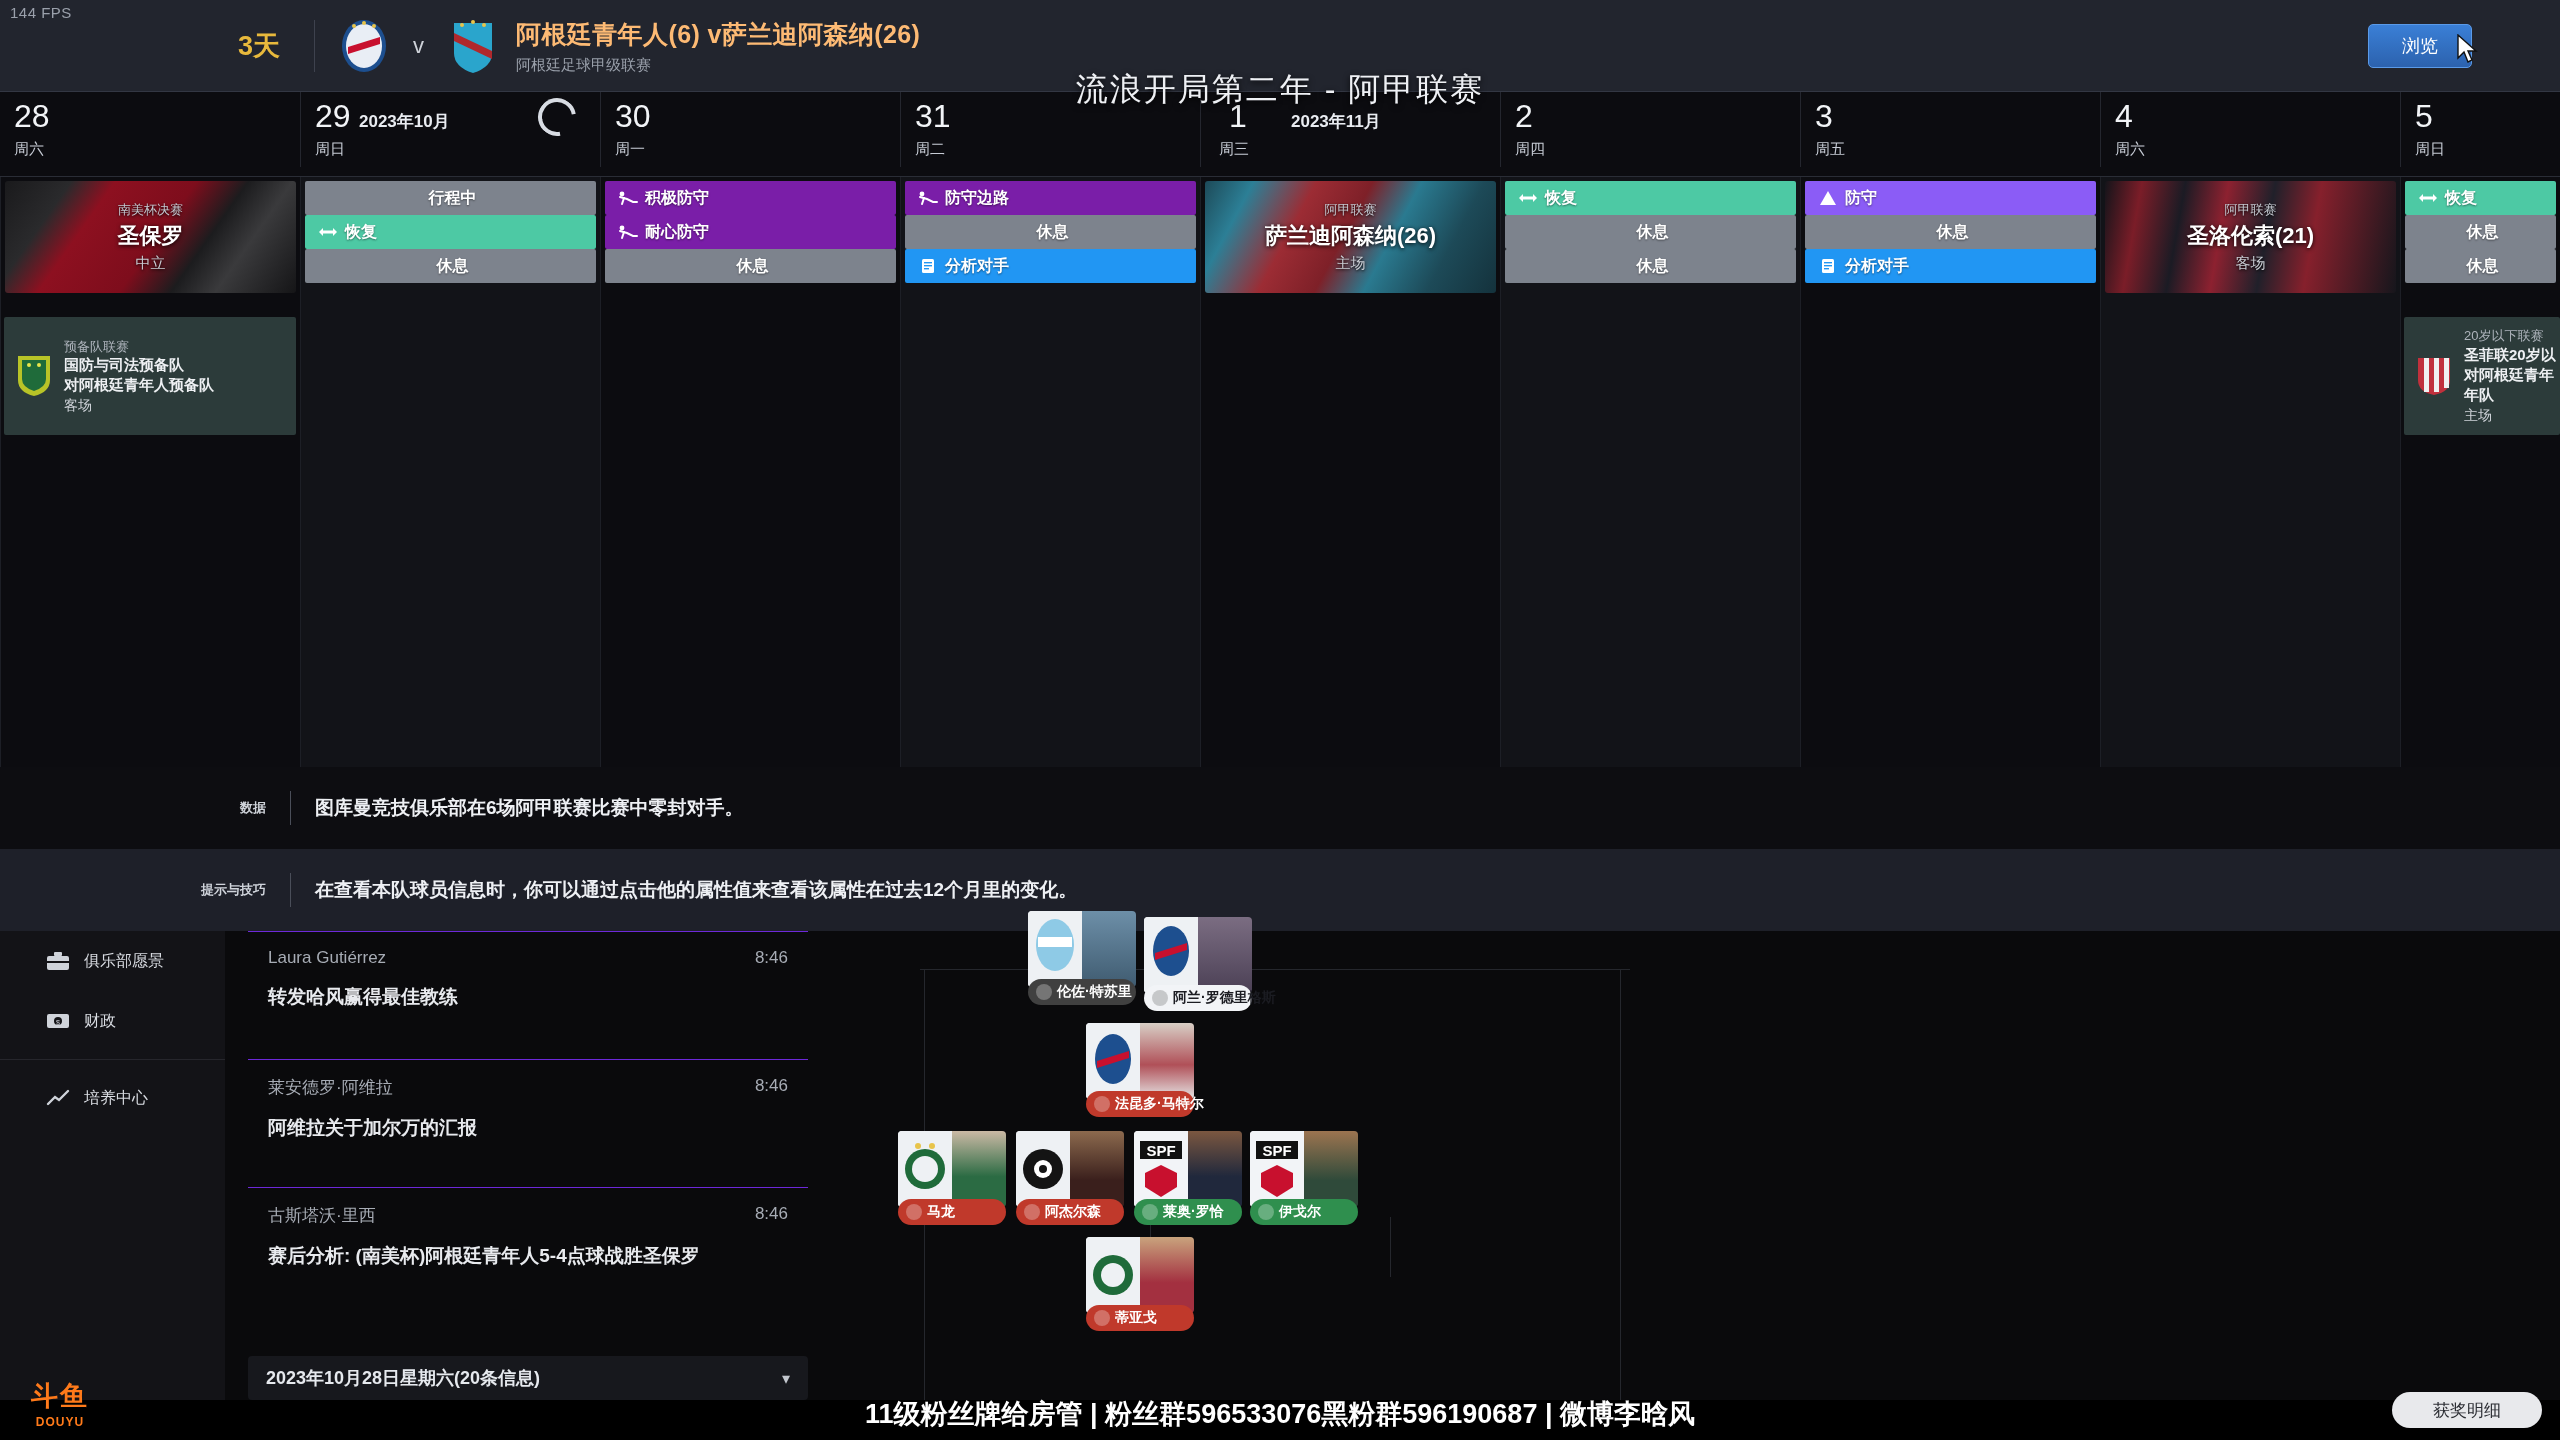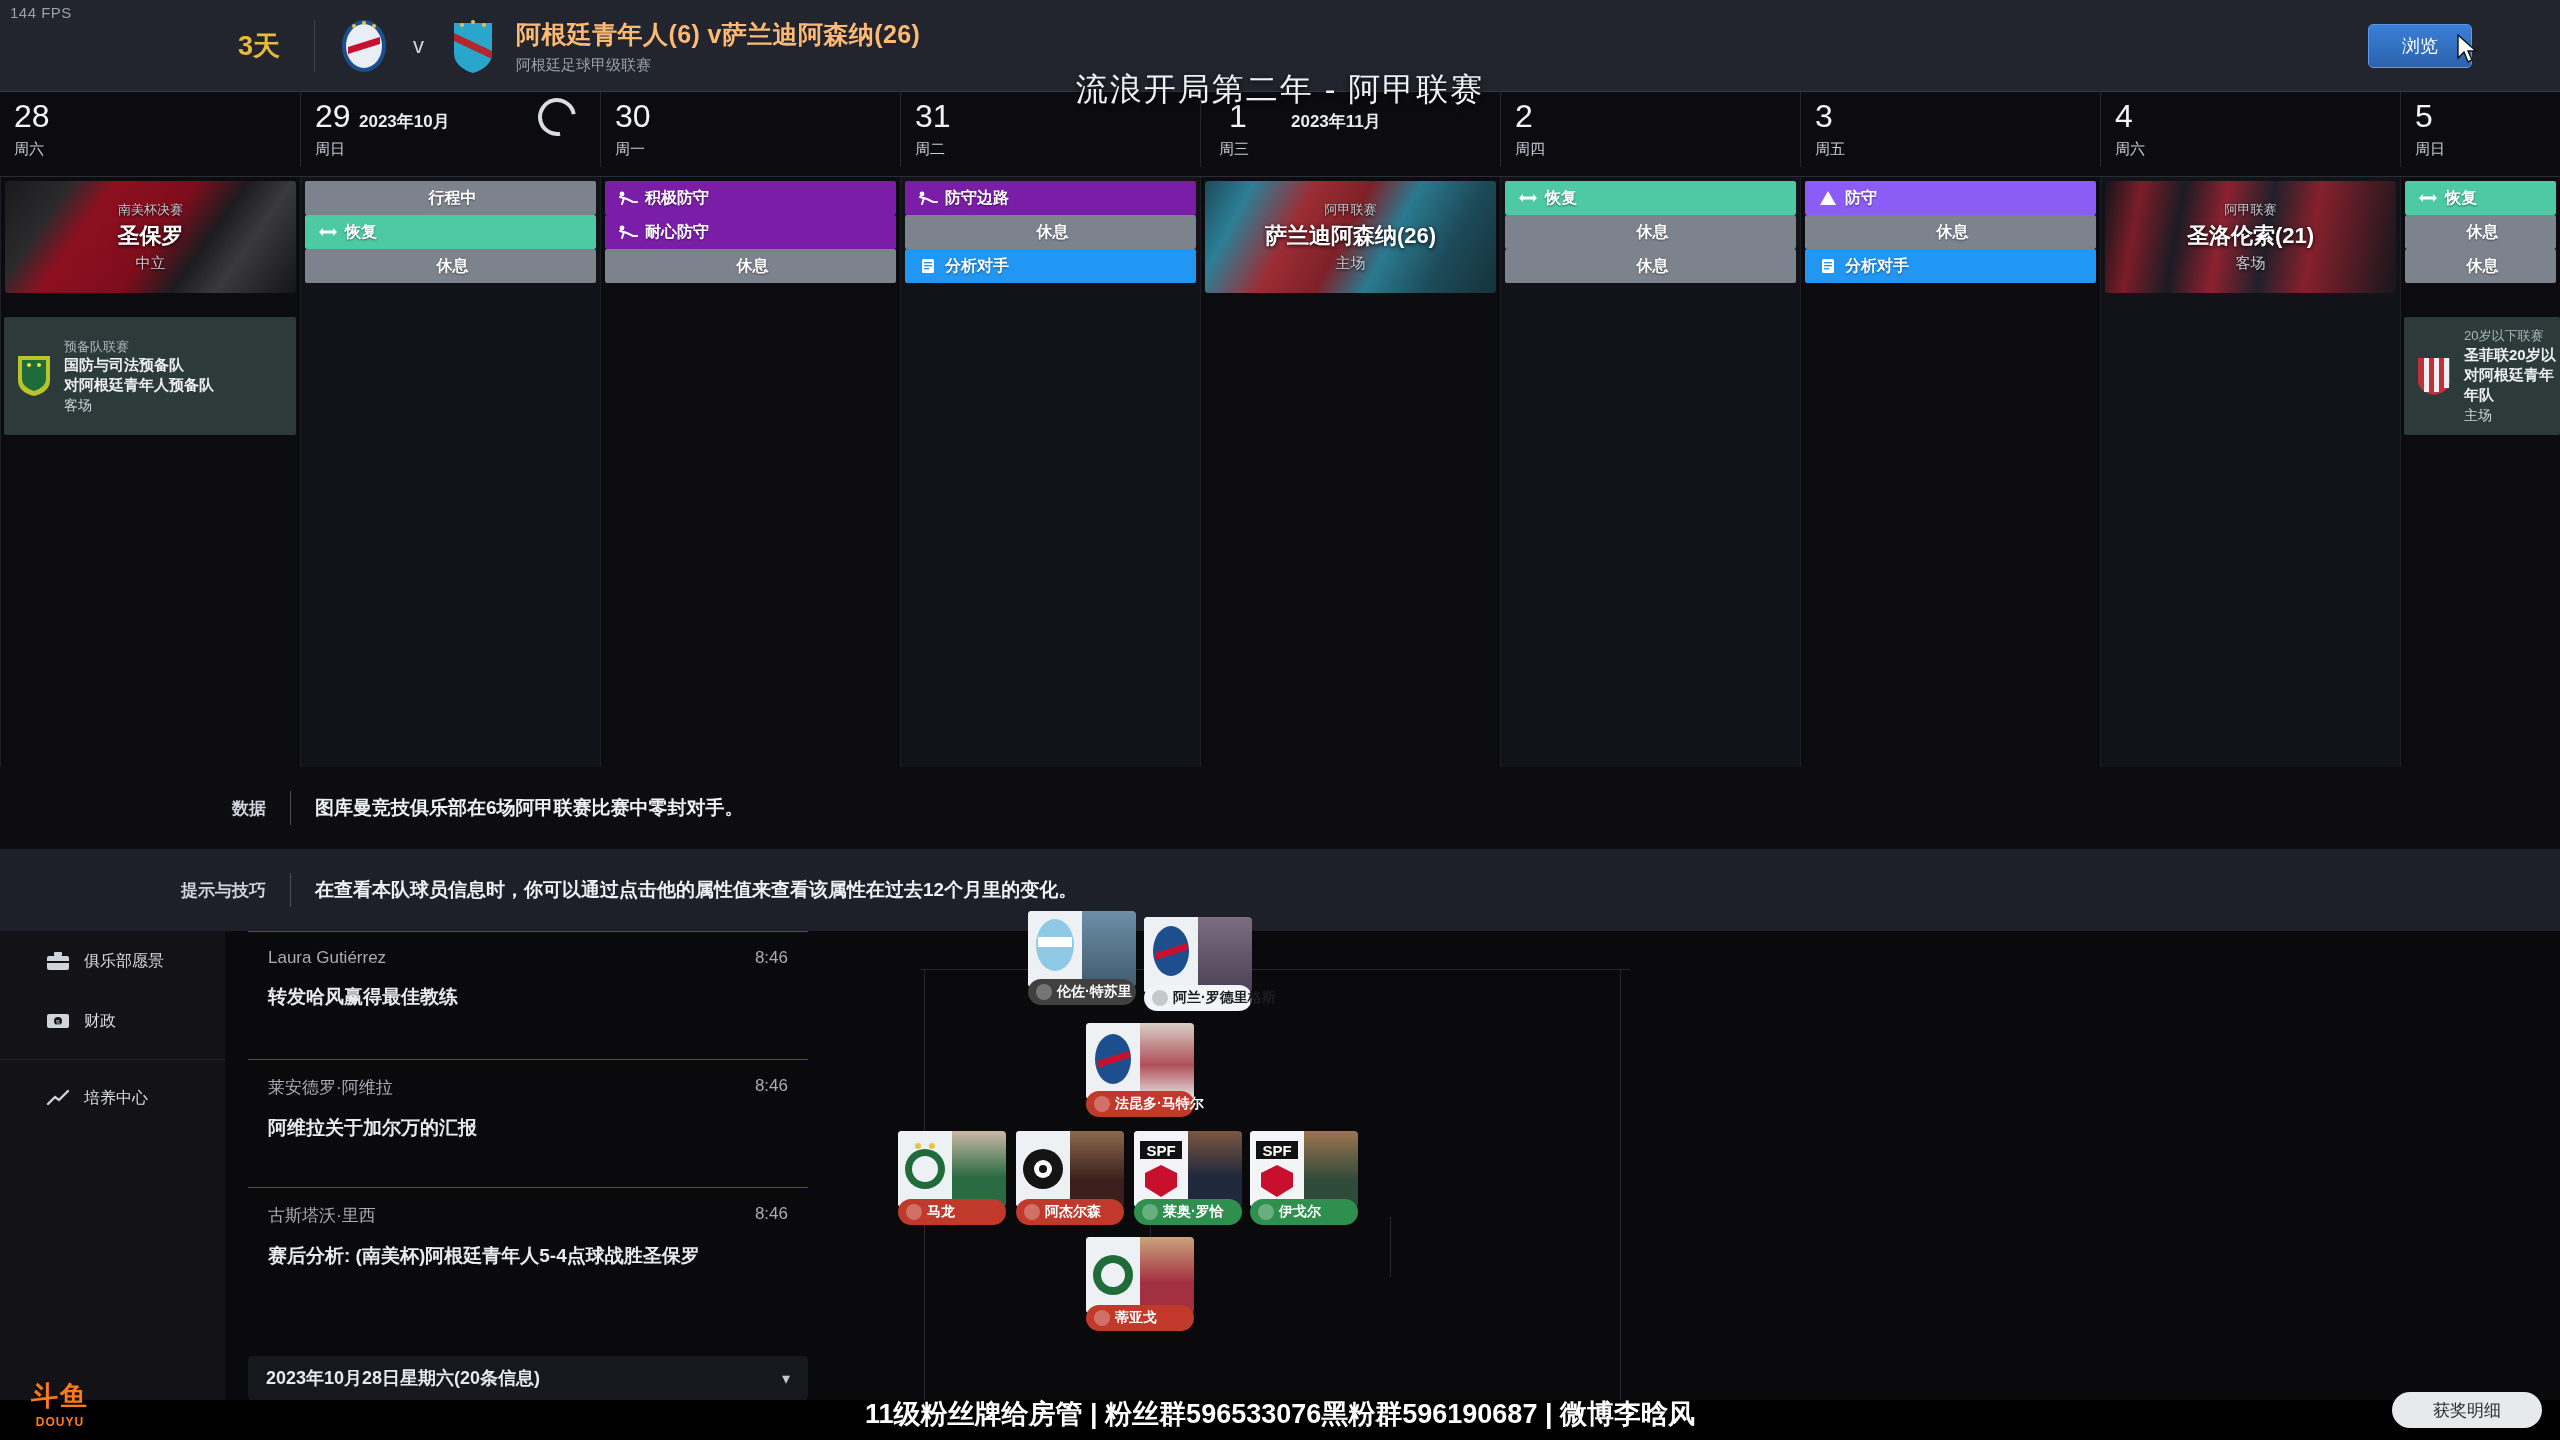--- a/index.html
+++ b/index.html
@@ -133,21 +133,21 @@
   .res-l { font-size: 15px; color: #eef0f3; font-weight: bold;}
   .res-v { font-size: 14px; color: #d0d4da; }
 
   
   .infobar {
     position: absolute; left: 0; width: 2560px; height: 82px;
     display: flex; align-items: center;
   }
   .infobar.data { top: 767px; background: #0d0d11; }
   .infobar.tips { top: 849px; background: #1e2029; }
-  .ib-label { width: 290px; text-align: right; padding-right: 24px; font-size: 17px; color: #cfd3da; font-weight: bold;}
+  .ib-label { width: 290px; text-align: right; padding-right: 24px; font-size: 13px; color: #cfd3da; font-weight: bold;}
   .ib-div { width: 1px; height: 34px; background: #4a4e59; }
   .ib-text { padding-left: 24px; font-size: 19px; color: #eef0f4; font-weight: bold; }
 
   
   .bottom { position: absolute; left: 0; top: 931px; width: 2560px; height: 509px; background: #0a0a0c; }
 
   .lsidebar { position: absolute; left: 0; top: 0; width: 225px; height: 509px; background: #131317; }
   .lsb-item { height: 60px; display: flex; align-items: center; padding-left: 18px; margin-left: 28px; }
   .lsb-ico { width: 38px; flex: 0 0 38px; display:flex; align-items:center; }
   .lsb-label { font-size: 16px; color: #d9dce2; }

